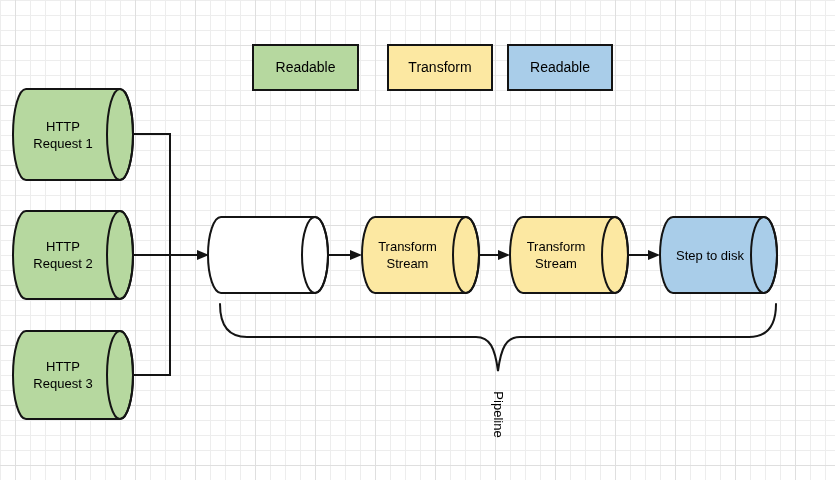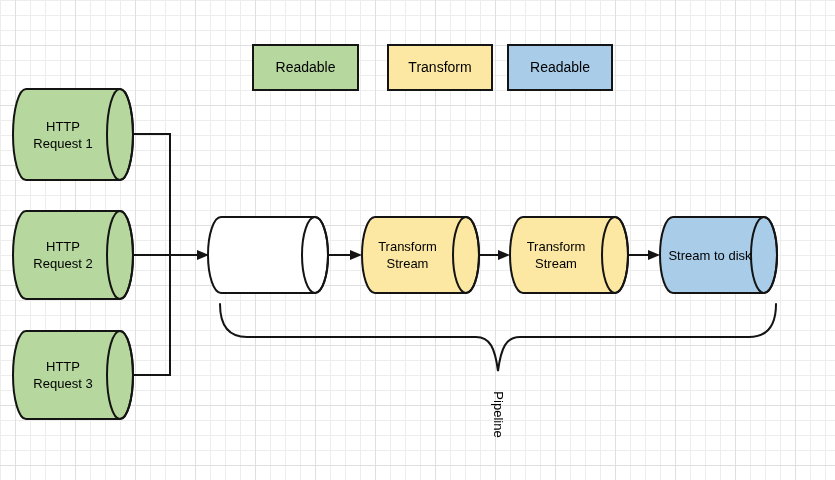--- a/index.html
+++ b/index.html
@@ -114,17 +114,17 @@
 Request 1</div>
   <div class="lbl" style="left:13px;top:211px;width:100px;height:88px">HTTP
 Request 2</div>
   <div class="lbl" style="left:13px;top:331px;width:100px;height:88px">HTTP
 Request 3</div>
 
   <div class="lbl" style="left:362px;top:217px;width:91px;height:76px">Transform
 Stream</div>
   <div class="lbl" style="left:510px;top:217px;width:92px;height:76px">Transform
 Stream</div>
-  <div class="lbl" style="left:662px;top:217px;width:96px;height:76px">Stream to disk</div>
+  <div class="lbl" style="left:662px;top:217px;width:96px;height:76px">Step to disk</div>
 
   <div class="lbl rot" style="left:463px;top:406px;width:70px;height:17px">Pipeline</div>
 
 </div>
 
 </body></html>

